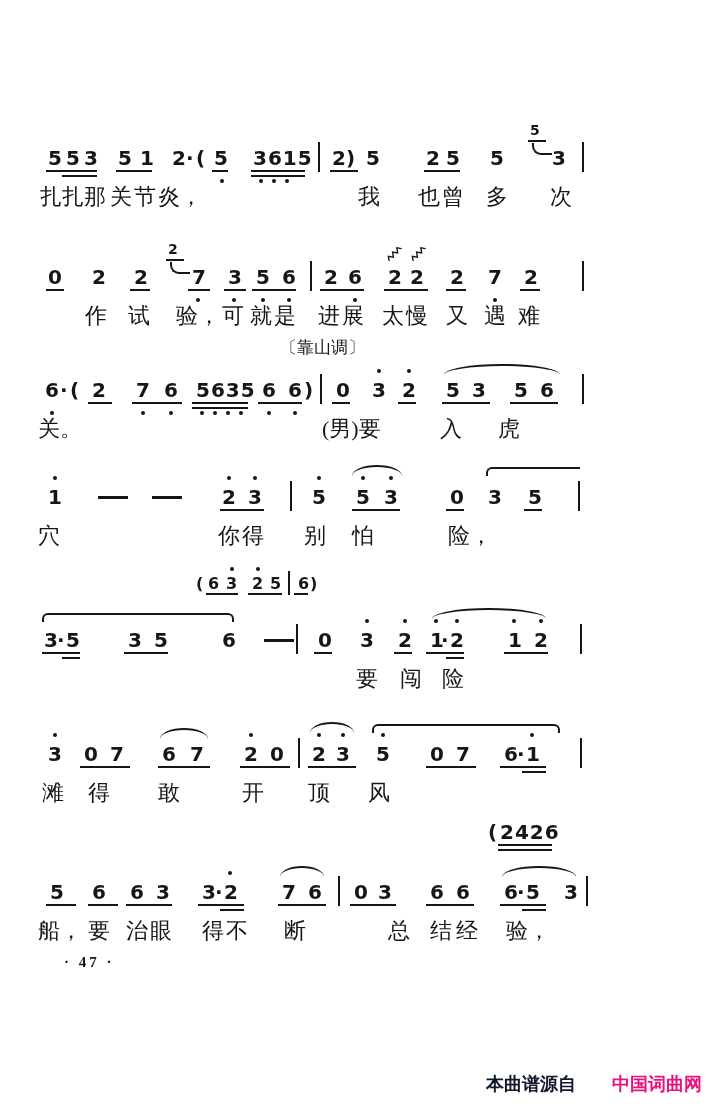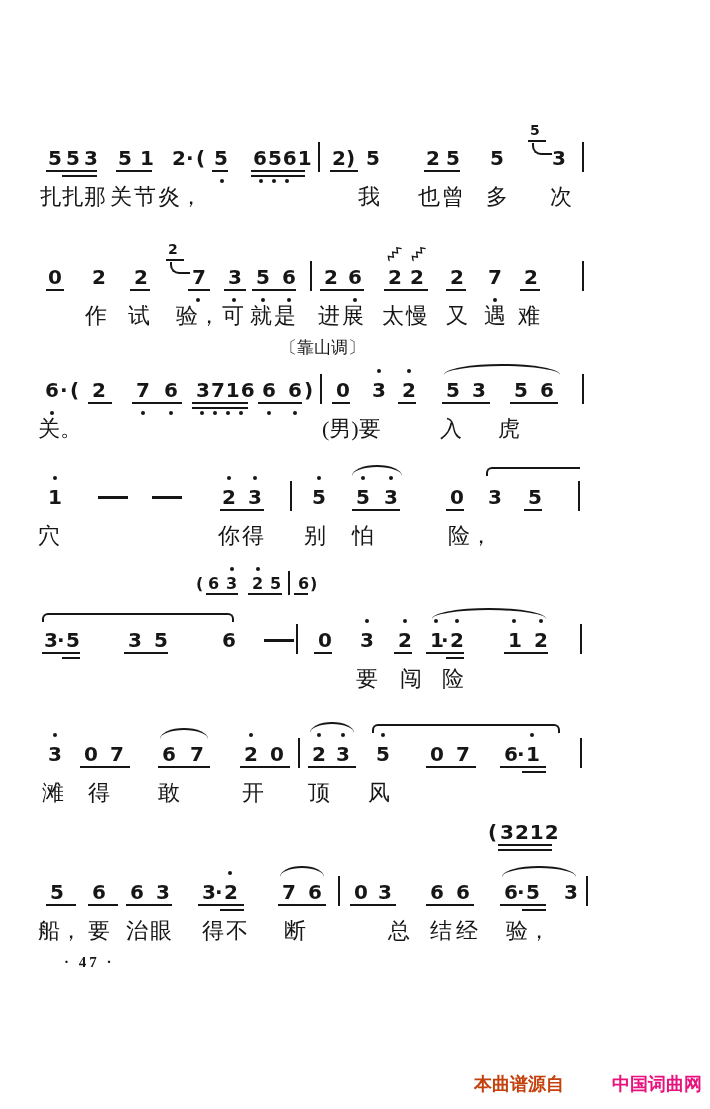--- a/index.html
+++ b/index.html
@@ -25,39 +25,39 @@
   .grace{position:absolute;top:-24px;font:bold 14px "DejaVu Sans",sans-serif;color:#161616;}
   .gline{position:absolute;top:-6px;height:2px;background:#161616;}
   .ghook{position:absolute;top:-3px;width:18px;height:10px;border-left:2px solid #161616;
          border-bottom:2px solid #161616;border-bottom-left-radius:9px;}
   .orn{position:absolute;top:-22px;transform:rotate(-45deg);}
   .lyric{position:absolute;top:36px;font:22px "Liberation Serif",serif;color:#161616;white-space:pre;}
   .slabel{position:absolute;font:17px "Liberation Serif",serif;color:#161616;white-space:pre;}
   .pageno{position:absolute;left:64px;top:954px;font:bold 15px "Liberation Serif",serif;
           letter-spacing:3px;color:#161616;}
   .footer{position:absolute;top:1072px;left:0;width:710px;height:26px;}
-  .credit-prefix{position:absolute;left:474px;font:bold 18px "DejaVu Sans",sans-serif;color:#c2410c;}
+  .credit-prefix{position:absolute;left:486px;font:bold 18px "DejaVu Sans",sans-serif;color:#0f172a;}
   .credit-brand{position:absolute;left:612px;font:bold 18px "DejaVu Sans",sans-serif;}
 </style>
 </head>
 <body>
 
 <div class="page">
   <div class="score">
       <div class="line" style="top: 146px;">
         <div class="note" style="left: 48px;">5</div>
         <div class="note" style="left: 66px;">5</div>
         <div class="note" style="left: 84px;">3</div>
         <div class="note" style="left: 118px;">5</div>
         <div class="note" style="left: 140px;">1</div>
         <div class="note" style="left: 172px;">2</div>
         <div class="note" style="left: 186px;">·</div>
         <div class="note" style="left: 196px;">(</div>
         <div class="note" style="left: 214px;">5</div>
-        <div class="note" style="left: 253px;">6561</div>
+        <div class="note" style="left: 253px;">3615</div>
         <div class="note" style="left: 332px;">2</div>
         <div class="note" style="left: 346px;">)</div>
         <div class="note" style="left: 366px;">5</div>
         <div class="note" style="left: 426px;">2</div>
         <div class="note" style="left: 446px;">5</div>
         <div class="note" style="left: 490px;">5</div>
         <div class="note" style="left: 552px;">3</div>
         <div class="bar" style="left: 318px;"></div>
         <div class="bar" style="left: 582px;"></div>
         <div class="beam" style="left: 46px; width: 51px; top: 24px;"></div>
@@ -142,21 +142,21 @@
         <div class="lyric" style="left: 484px;">遇</div>
         <div class="lyric" style="left: 518px;">难</div>
       </div>
       <div class="line" style="top: 378px;">
         <div class="note" style="left: 45px;">6</div>
         <div class="note" style="left: 60px;">·</div>
         <div class="note" style="left: 70px;">(</div>
         <div class="note" style="left: 92px;">2</div>
         <div class="note" style="left: 136px;">7</div>
         <div class="note" style="left: 164px;">6</div>
-        <div class="note" style="left: 196px;">3716</div>
+        <div class="note" style="left: 196px;">5635</div>
         <div class="note" style="left: 262px;">6</div>
         <div class="note" style="left: 288px;">6</div>
         <div class="note" style="left: 304px;">)</div>
         <div class="note" style="left: 336px;">0</div>
         <div class="note" style="left: 372px;">3</div>
         <div class="note" style="left: 402px;">2</div>
         <div class="note" style="left: 446px;">5</div>
         <div class="note" style="left: 472px;">3</div>
         <div class="note" style="left: 514px;">5</div>
         <div class="note" style="left: 540px;">6</div>
@@ -311,21 +311,21 @@
         <div class="slur-flat" style="left: 372px; width: 184px; top: -18px;"></div>
         <div class="lyric" style="left: 42px;">滩</div>
         <div class="lyric" style="left: 88px;">得</div>
         <div class="lyric" style="left: 158px;">敢</div>
         <div class="lyric" style="left: 242px;">开</div>
         <div class="lyric" style="left: 308px;">顶</div>
         <div class="lyric" style="left: 368px;">风</div>
       </div>
       <div class="line" style="top: 820px;">
         <div class="note" style="left: 488px;">(</div>
-        <div class="note" style="left: 500px;">3212</div>
+        <div class="note" style="left: 500px;">2426</div>
         <div class="beam" style="left: 498px; width: 54px; top: 24px;"></div>
         <div class="beam" style="left: 498px; width: 54px; top: 29px;"></div>
       </div>
       <div class="line" style="top: 880px;">
         <div class="note" style="left: 50px;">5</div>
         <div class="note" style="left: 92px;">6</div>
         <div class="note" style="left: 130px;">6</div>
         <div class="note" style="left: 156px;">3</div>
         <div class="note" style="left: 202px;">3</div>
         <div class="note" style="left: 215px;">·</div>

